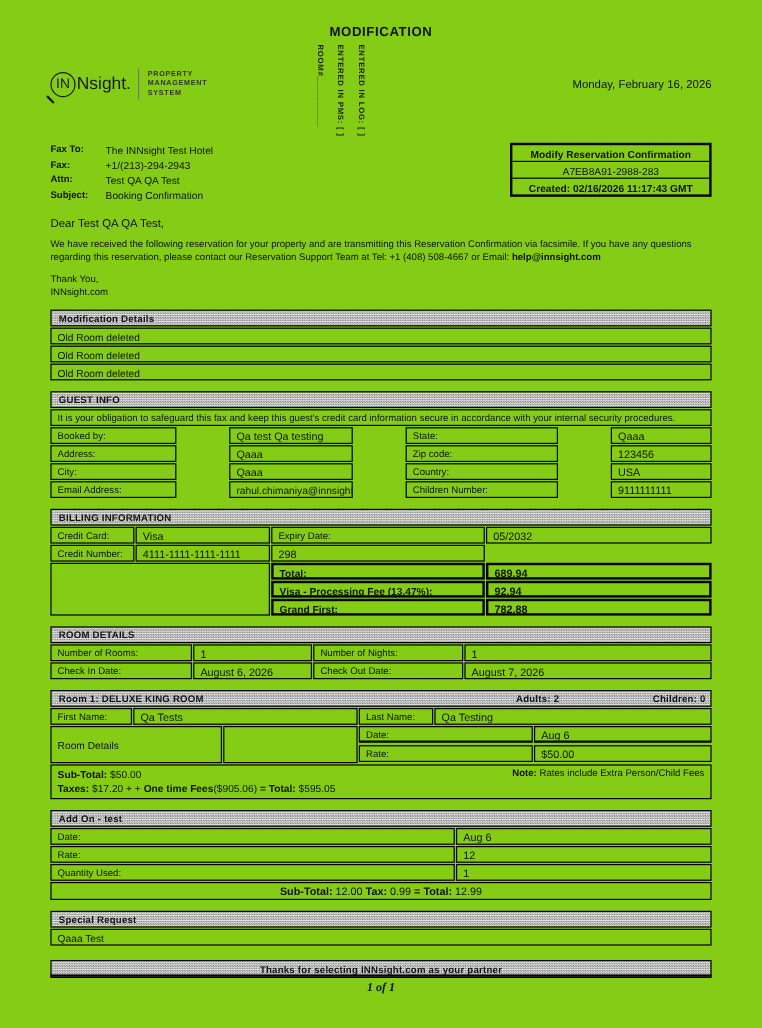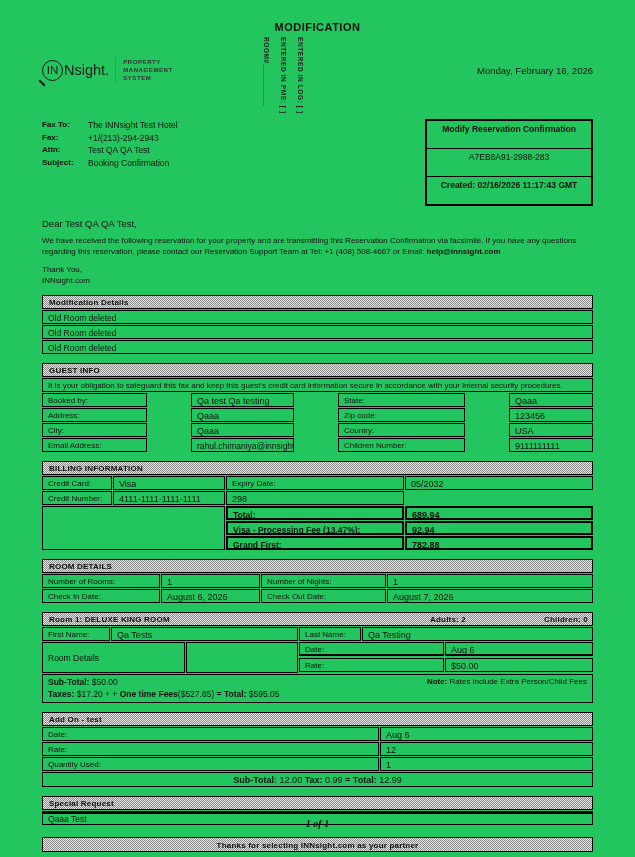--- a/index.html
+++ b/index.html
@@ -1,16 +1,16 @@
 <!DOCTYPE html>
 <html><head>
 <meta charset="utf-8">
 <style>
   html,body{margin:0;padding:0;background:#fff;}
-  .page{position:relative;width:635px;height:857px;background:#22c55e;color:#111;
+  .page{position:relative;width:635px;height:857px;background:#84cc16;color:#111;
         font-family:"Liberation Sans",sans-serif;overflow:hidden;box-sizing:border-box;}
   .page *{box-sizing:border-box;}
   .dither{background:conic-gradient(#8c8c8c 25%,#e3e3e3 0 50%,#8c8c8c 0 75%,#e3e3e3 0) 0 0/2px 2px;}
 
   .doc-title{text-align:center;font-weight:bold;font-size:11px;letter-spacing:.5px;padding-top:21px;}
 
   .masthead{position:relative;height:76px;margin:2px 42px 0;}
   .logo{position:absolute;left:0;top:22px;display:flex;align-items:center;}
   .logo-mark{display:flex;align-items:center;font-weight:normal;font-size:14.5px;color:#1a1a1a;}
   .lens{display:inline-flex;align-items:center;justify-content:center;width:21px;height:21px;
@@ -21,21 +21,21 @@
   .stamps{position:absolute;left:221px;top:2px;display:flex;gap:10px;}
   .stamp{writing-mode:vertical-rl;white-space:nowrap;font-size:6.5px;font-weight:bold;
          letter-spacing:.6px;height:76px;color:#222;}
   .header-date{position:absolute;right:0;top:30px;font-size:9.5px;}
 
   .fax-row{display:flex;justify-content:space-between;margin:8px 42px 0;}
   .fax-line{display:flex;line-height:12.5px;}
   .fax-label{font-weight:bold;font-size:8px;width:46px;}
   .fax-value{font-size:8.5px;}
   .conf-box{width:168px;border:2px solid #000;text-align:center;align-self:flex-start;}
-  .conf-box>div{padding:3px 2px 14px;font-size:8.5px;}
+  .conf-box>div{padding:3px 2px 0;font-size:8.5px;}
   .conf-title{font-weight:bold;border-bottom:1px solid #000;}
   .conf-number{border-bottom:1px solid #000;font-size:9px;}
   .conf-created{font-weight:bold;}
 
   .letter{margin:0 42px;}
   .greeting{margin-top:12px;font-size:9.5px;}
   .body-par{margin-top:6px;font-size:8px;line-height:11px;}
   .thanks-lines{margin-top:7px;font-size:8px;line-height:11px;}
 
   .section{margin:9px 42px 0;}
@@ -226,21 +226,21 @@
     <div class="grid g-r1b">
       <div class="cell span2" style="font-size:8.5px">Room Details</div>
       <div class="cell lab bb2">Date:</div>
       <div class="cell val bb2">Aug 6</div>
       <div class="cell span2"></div>
       <div class="cell lab">Rate:</div>
       <div class="cell val">$50.00</div>
     </div>
     <div class="room-sub">
       <div><b>Sub-Total:</b> <span>$50.00</span></div>
-      <div><b>Taxes:</b> <span>$17.20 + +</span> <b>One time Fees</b><span>($527.85)</span> <b>= Total:</b> <span>$595.05</span></div>
+      <div><b>Taxes:</b> <span>$17.20 + +</span> <b>One time Fees</b><span>($905.06)</span> <b>= Total:</b> <span>$595.05</span></div>
       <div class="note"><b>Note:</b> <span>Rates include Extra Person/Child Fees</span></div>
     </div>
   </div>
 
   <div class="section">
     <div class="sec-h dither">Add On - test</div>
     <div class="grid g-addon">
       <div class="cell lab">Date:</div>
       <div class="cell val">Aug 6</div>
     </div>

